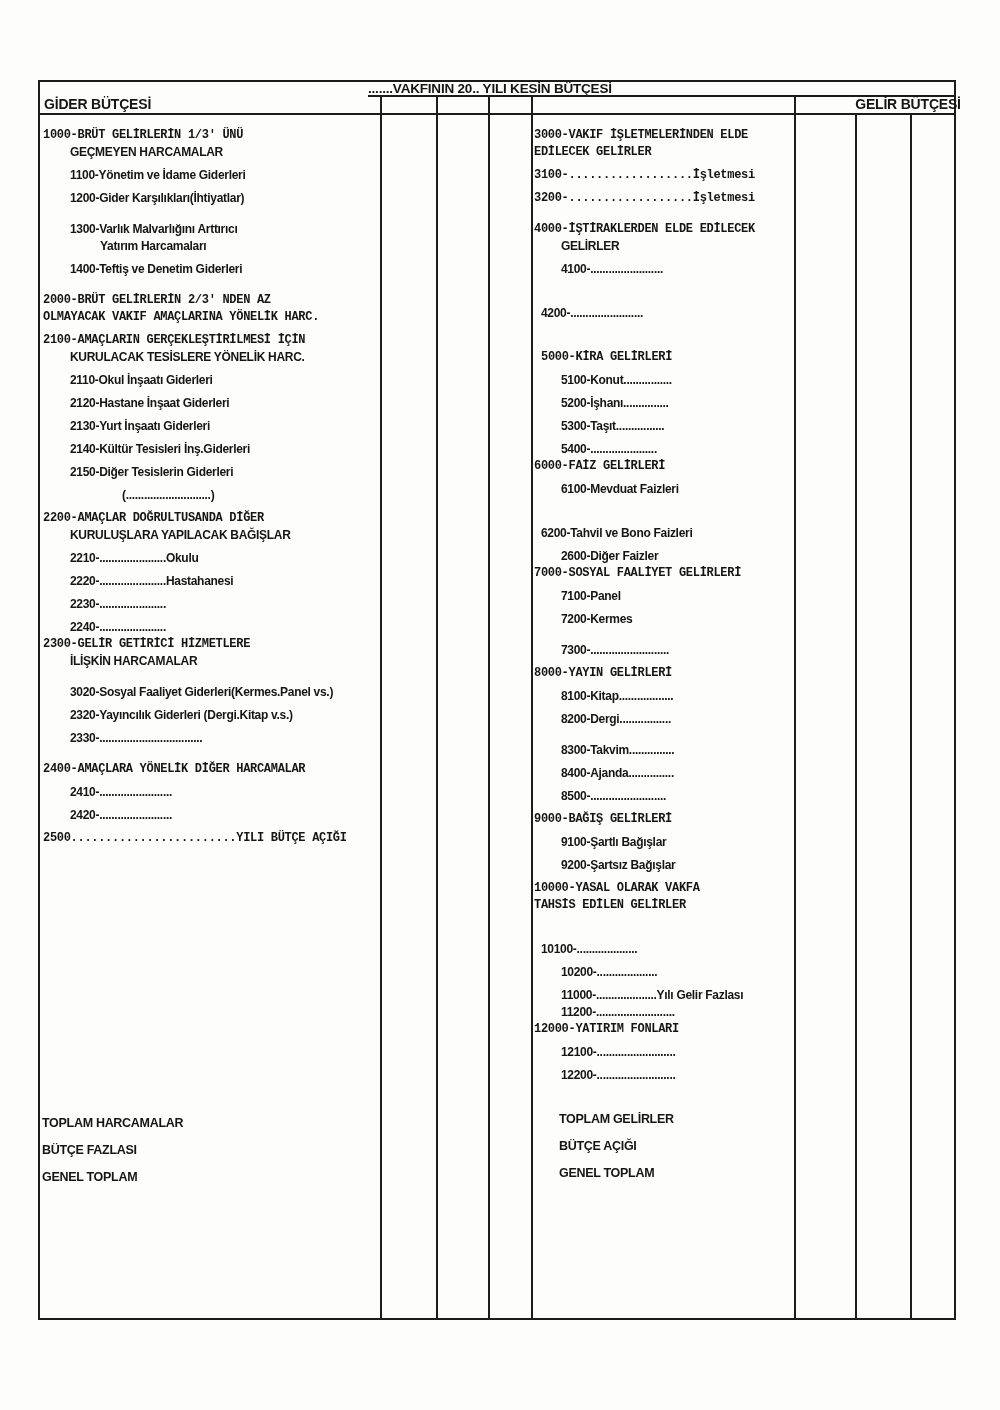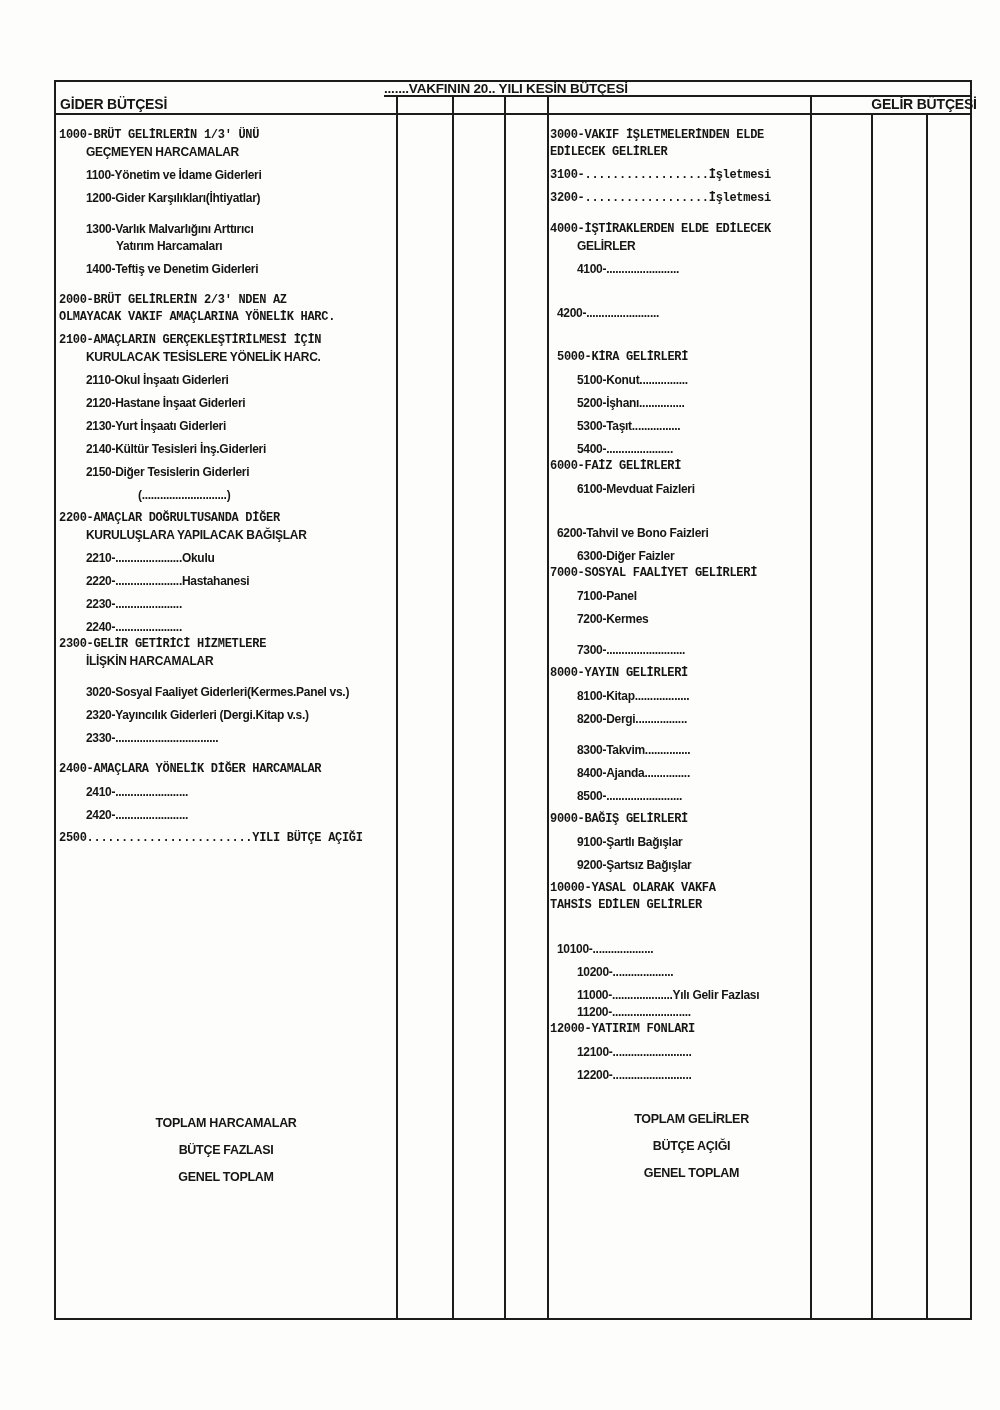--- a/index.html
+++ b/index.html
@@ -4,21 +4,21 @@
 <style>
   html,body{margin:0;padding:0;}
   body{
     width:1000px;height:1410px;
     background:#fdfdfc;
     font-family:"Liberation Sans","DejaVu Sans",sans-serif;
     color:#151515;
     position:relative;
     overflow:hidden;
   }
-  .page{position:absolute;inset:0;margin-left:16px;}
+  .page{position:absolute;inset:0;}
   .table{
     position:absolute;left:38px;top:80px;width:918px;height:1240px;
     border:2px solid #1c1c1c;
     box-sizing:border-box;
   }
   .hline{position:absolute;height:2px;background:#1c1c1c;}
   .vline{position:absolute;width:2px;background:#1c1c1c;}
   .form-title{
     position:absolute;left:328px;top:-1px;
     font-size:13.5px;font-weight:700;letter-spacing:-0.2px;
@@ -41,21 +41,21 @@
   .i2{padding-left:58px;}
   .i3{padding-left:80px;}
   .s0{margin-top:2px;}
   .s1{margin-top:8px;}
   .s2{margin-top:16px;}
   .s3{margin-top:29px;padding-left:8px;}
   .totals{position:absolute;box-sizing:border-box;}
   .totals.expense{left:2px;top:1022px;width:336px;}
   .totals.income{left:493px;top:1018px;width:259px;padding-left:26px;}
   .totals .line{
-    text-align:center;margin-top:12px;padding-left:0;
+    margin-top:12px;padding-left:0;
     font-size:12.5px;
   }
 </style>
 </head>
 <body>
 
 <div class="page">
   <div class="table">
 
     <div class="form-title">.......VAKFININ 20..  YILI KESİN BÜTÇESİ</div>
@@ -118,21 +118,21 @@
         <div class="line i1 s1">4100-........................</div>
         <div class="line i1 s3">4200-........................</div>
         <div class="line i0 s3">5000-KİRA GELİRLERİ</div>
         <div class="line i1 s1">5100-Konut................</div>
         <div class="line i1 s1">5200-İşhanı...............</div>
         <div class="line i1 s1">5300-Taşıt................</div>
         <div class="line i1 s1">5400-......................</div>
         <div class="line i0 s0">6000-FAİZ GELİRLERİ</div>
         <div class="line i1 s1">6100-Mevduat Faizleri</div>
         <div class="line i1 s3">6200-Tahvil ve Bono Faizleri</div>
-        <div class="line i1 s1">6300-Diğer Faizler</div>
+        <div class="line i1 s1">2600-Diğer Faizler</div>
         <div class="line i0 s0">7000-SOSYAL FAALİYET GELİRLERİ</div>
         <div class="line i1 s1">7100-Panel</div>
         <div class="line i1 s1">7200-Kermes</div>
         <div class="line i1 s2">7300-..........................</div>
         <div class="line i0 s1">8000-YAYIN GELİRLERİ</div>
         <div class="line i1 s1">8100-Kitap..................</div>
         <div class="line i1 s1">8200-Dergi.................</div>
         <div class="line i1 s2">8300-Takvim...............</div>
         <div class="line i1 s1">8400-Ajanda...............</div>
         <div class="line i1 s1">8500-.........................</div>

